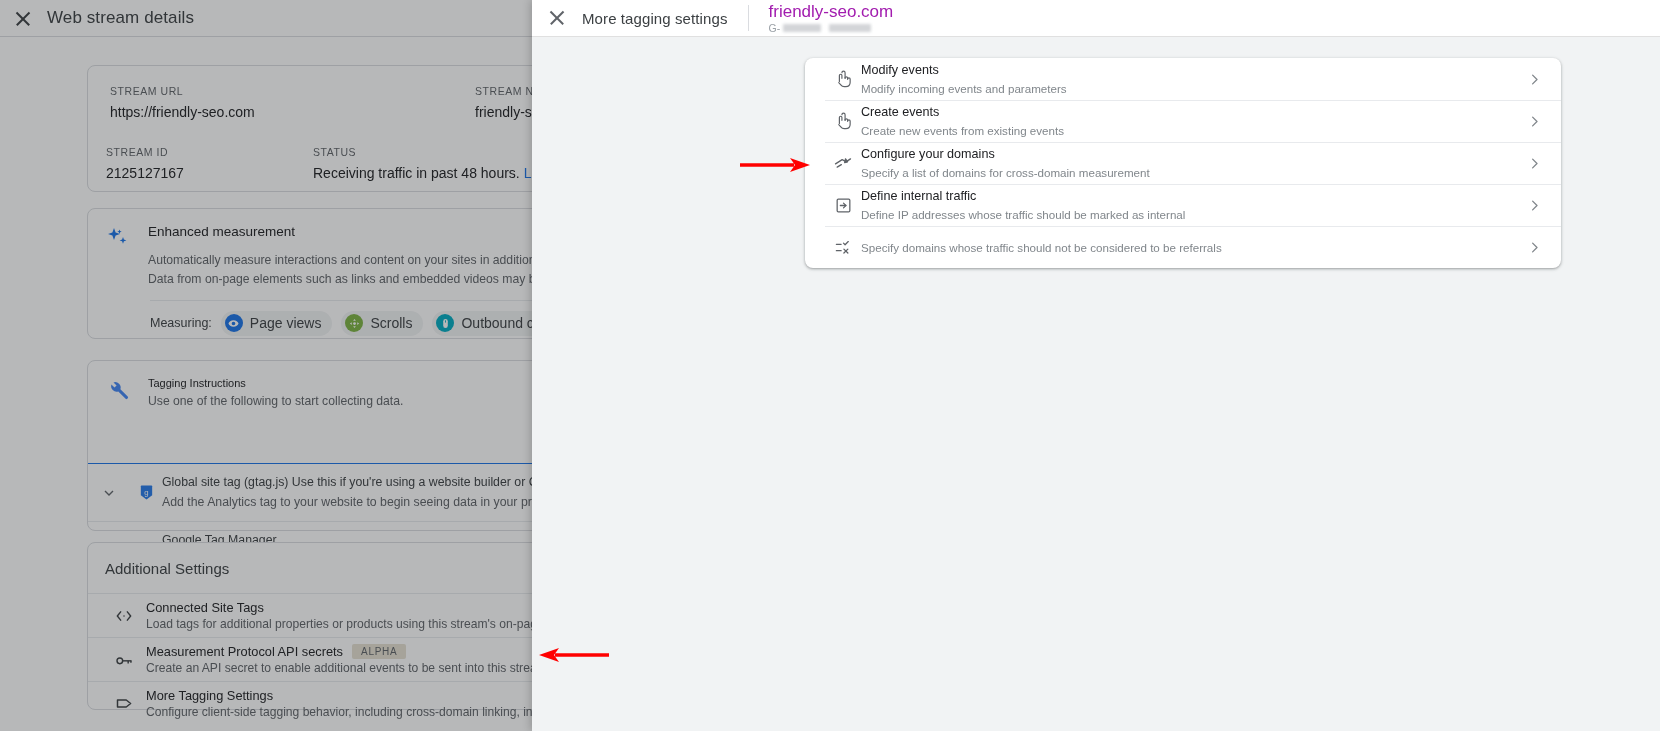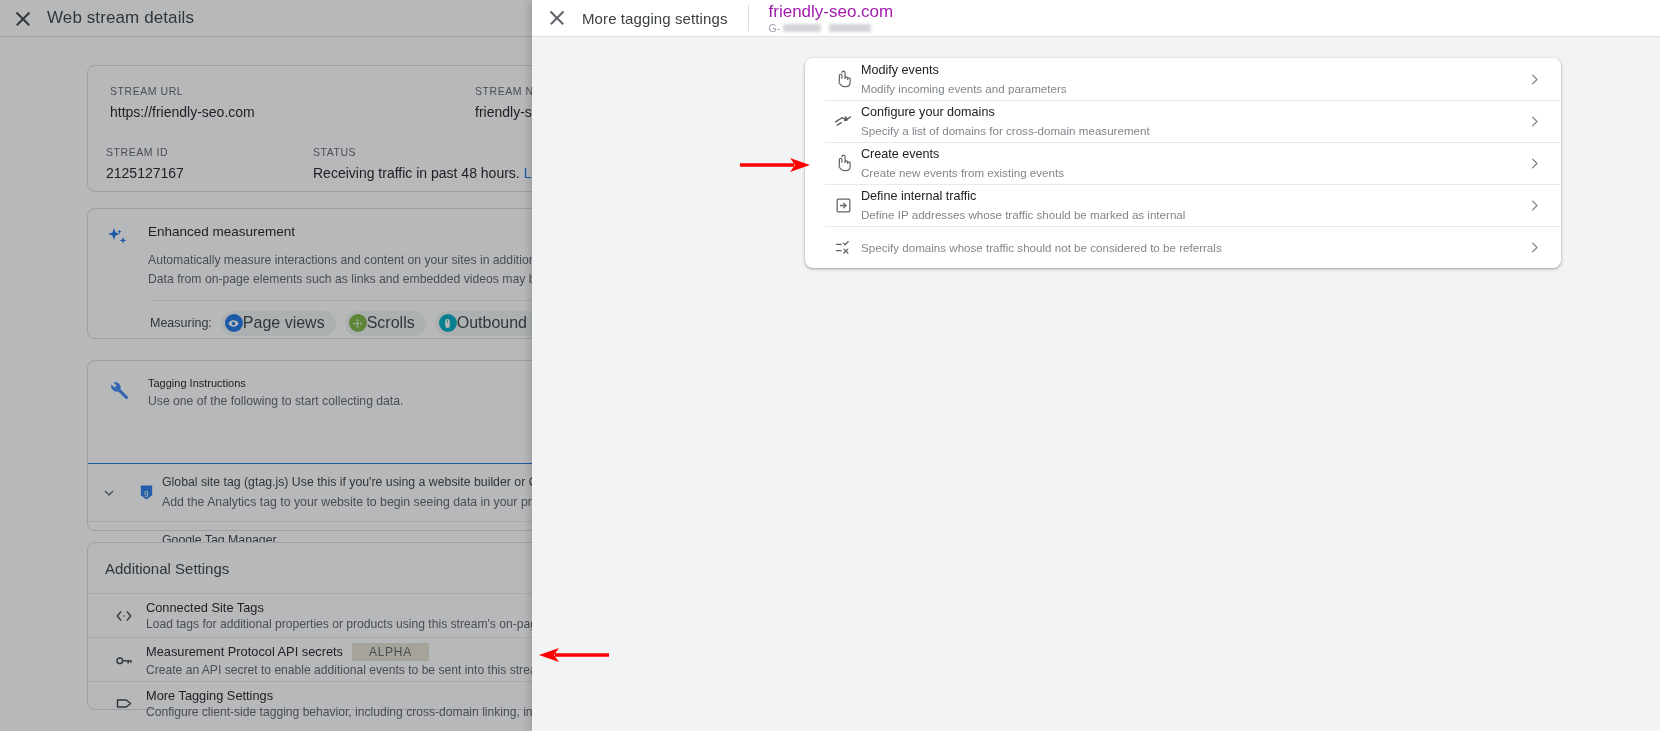--- a/index.html
+++ b/index.html
@@ -62,23 +62,23 @@
   .em-head { display: flex; gap: 16px; padding: 15px 20px 0 18px; }
   .em-icon { width: 26px; flex: none; color: #1a73e8; padding-top: 2px;}
   .em-title { font-size: 13.5px; color: #202124; margin-bottom: 12px; }
   .em-desc { font-size: 12.2px; color: #5f6368; line-height: 1.55; }
   .em-rule { border-top: 1px solid #e8eaed; margin: 11px 20px 0 62px; }
   .em-measuring {
     display: flex; align-items: center; gap: 9px;
     padding: 10px 0 0 62px; font-size: 12.5px; color: #3c4043;
   }
   .chip {
-    display: inline-flex; align-items: center; gap: 0;
+    display: inline-flex; align-items: center; gap: 7px;
     background: #f1f3f4; border-radius: 13px;
-    padding: 3px 11px 3px 4px; font-size: 16px; color: #3c4043;
+    padding: 3px 11px 3px 4px; font-size: 14px; color: #3c4043;
     height: 25px;
   }
   .chip .dot {
     width: 18px; height: 18px; border-radius: 50%;
     display: flex; align-items: center; justify-content: center;
     color: #fff; font-size: 10px; flex: none;
   }
   .more-link { color: #1a73e8; font-size: 12.5px; margin-left: 4px; cursor: pointer; }
 
   
@@ -108,22 +108,22 @@
   #card-add { left: 87px; top: 505px; width: 1100px; height: 168px; }
   .as-title { font-size: 15px; color: #3c4043; padding: 17px 0 16px 17px; }
   .as-row {
     display: flex; align-items: center;
     border-top: 1px solid #e8eaed; height: 44px; padding-left: 14px;
   }
   .as-icon { width: 44px; flex: none; display: flex; justify-content: center; color: #3c4043; }
   .as-t1 { font-size: 12.8px; color: #202124; display: flex; align-items: center; gap: 9px; }
   .as-t2 { font-size: 12.1px; color: #5f6368; margin-top: 2px; }
   .alpha-badge {
-    background: #e6e1d2; color: #5f6368; font-size: 12px; letter-spacing: .7px;
-    padding: 2px 17px; border-radius: 2px; text-transform: uppercase;
+    background: #e6e1d2; color: #5f6368; font-size: 10px; letter-spacing: .7px;
+    padding: 2px 9px; border-radius: 2px; text-transform: uppercase;
   }
 
   
   #scrim {
     position: absolute; left: 0; top: 0; width: 532px; height: 731px;
     background: rgba(32,33,36,0.32);
     pointer-events: none;
   }
 
   
@@ -416,50 +416,50 @@
         </div>
         <div class="ov-chev">
           <svg width="15" height="15" viewBox="0 0 24 24" fill="none" stroke="#80868b" stroke-width="2.1" stroke-linecap="round" stroke-linejoin="round">
               <path d="M9 5l7 7-7 7"></path>
             </svg>
         </div>
       </div>
 
       <div class="ov-row">
         <div class="ov-row-icon">
+          <svg width="19" height="19" viewBox="0 0 24 24" fill="none" stroke="#5f6368" stroke-width="1.5" stroke-linecap="round" stroke-linejoin="round">
+            <path d="M10 3.5a2 2 0 014 0v7"></path>
+            <path d="M10 10.5V7a1.6 1.6 0 00-3.2 0v7.5"></path>
+            <path d="M14 10.2a1.6 1.6 0 013.2 0v1.3"></path>
+            <path d="M17.2 11.5a1.6 1.6 0 013.2 0v4c0 3.2-2.3 5.5-5.5 5.5h-2c-2 0-3.2-.8-4.3-2.3L6 16"></path>
+          </svg>
+        </div>
+        <div class="ov-row-text">
+          <div class="ov-row-t1">Create events</div>
+          <div class="ov-row-t2">Create new events from existing events</div>
+        </div>
+        <div class="ov-chev">
+          <svg width="15" height="15" viewBox="0 0 24 24" fill="none" stroke="#80868b" stroke-width="2.1" stroke-linecap="round" stroke-linejoin="round">
+              <path d="M9 5l7 7-7 7"></path>
+            </svg>
+        </div>
+      </div>
+
+      <div class="ov-row">
+        <div class="ov-row-icon">
           <svg width="20" height="20" viewBox="0 0 24 24" fill="none" stroke="#5f6368" stroke-width="1.6" stroke-linecap="round" stroke-linejoin="round">
             <path d="M3 13l8-5 4 2"></path>
               <path d="M21 7l-6 4"></path>
               <path d="M15 7l-1 4.5 3.5-1z"></path>
               <path d="M5 17l5-3"></path>
           </svg>
         </div>
         <div class="ov-row-text">
           <div class="ov-row-t1">Configure your domains</div>
           <div class="ov-row-t2">Specify a list of domains for cross-domain measurement</div>
-        </div>
-        <div class="ov-chev">
-          <svg width="15" height="15" viewBox="0 0 24 24" fill="none" stroke="#80868b" stroke-width="2.1" stroke-linecap="round" stroke-linejoin="round">
-              <path d="M9 5l7 7-7 7"></path>
-            </svg>
-        </div>
-      </div>
-
-      <div class="ov-row">
-        <div class="ov-row-icon">
-          <svg width="19" height="19" viewBox="0 0 24 24" fill="none" stroke="#5f6368" stroke-width="1.5" stroke-linecap="round" stroke-linejoin="round">
-            <path d="M10 3.5a2 2 0 014 0v7"></path>
-            <path d="M10 10.5V7a1.6 1.6 0 00-3.2 0v7.5"></path>
-            <path d="M14 10.2a1.6 1.6 0 013.2 0v1.3"></path>
-            <path d="M17.2 11.5a1.6 1.6 0 013.2 0v4c0 3.2-2.3 5.5-5.5 5.5h-2c-2 0-3.2-.8-4.3-2.3L6 16"></path>
-          </svg>
-        </div>
-        <div class="ov-row-text">
-          <div class="ov-row-t1">Create events</div>
-          <div class="ov-row-t2">Create new events from existing events</div>
         </div>
         <div class="ov-chev">
           <svg width="15" height="15" viewBox="0 0 24 24" fill="none" stroke="#80868b" stroke-width="2.1" stroke-linecap="round" stroke-linejoin="round">
               <path d="M9 5l7 7-7 7"></path>
             </svg>
         </div>
       </div>
 
       <div class="ov-row">
         <div class="ov-row-icon">

